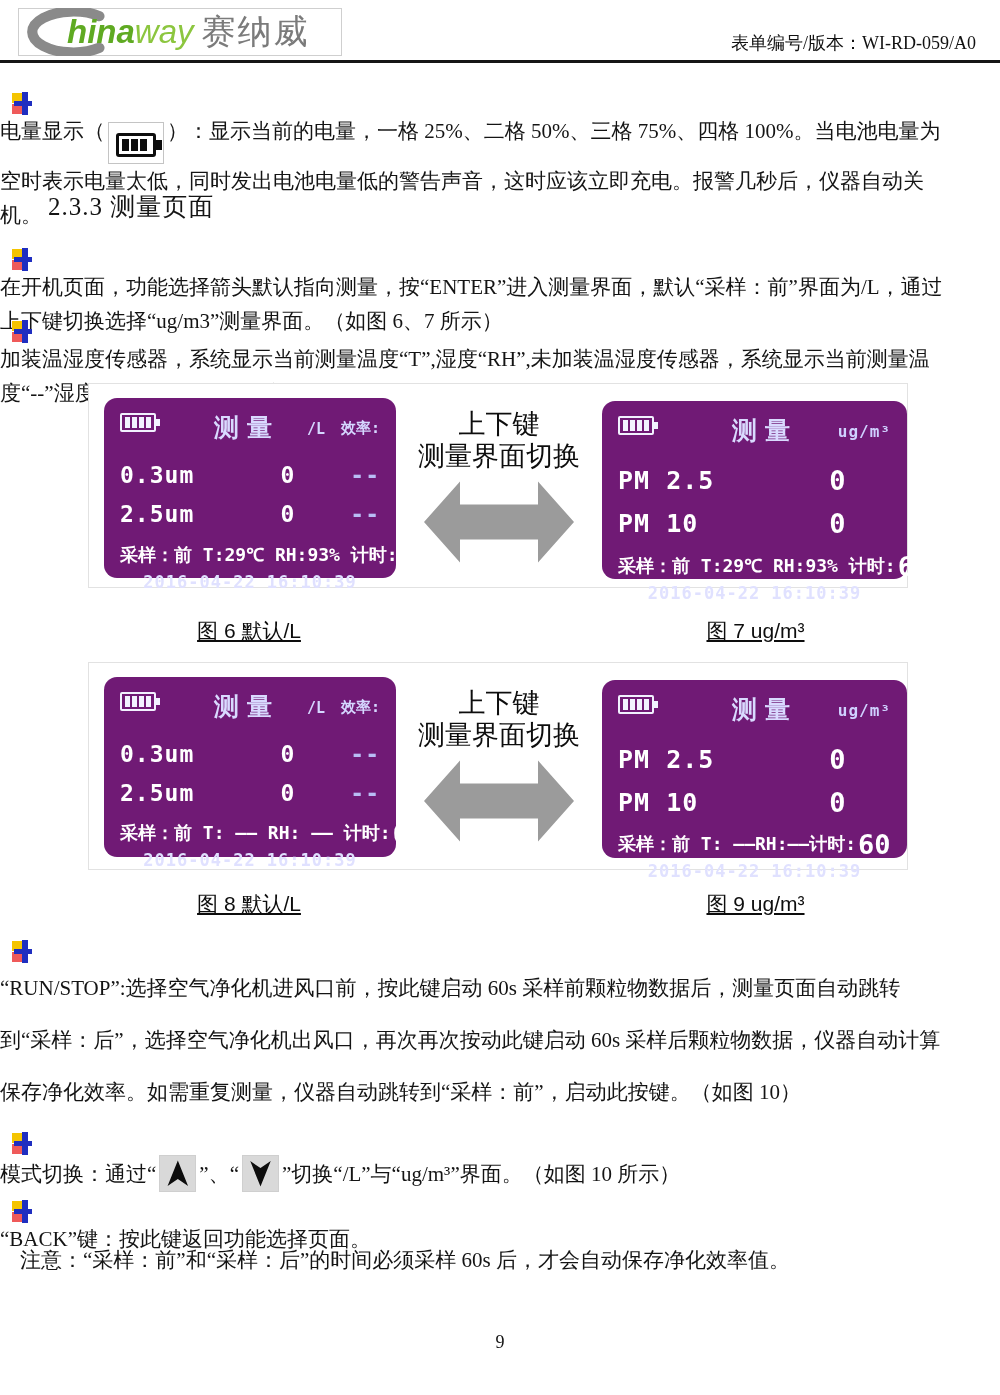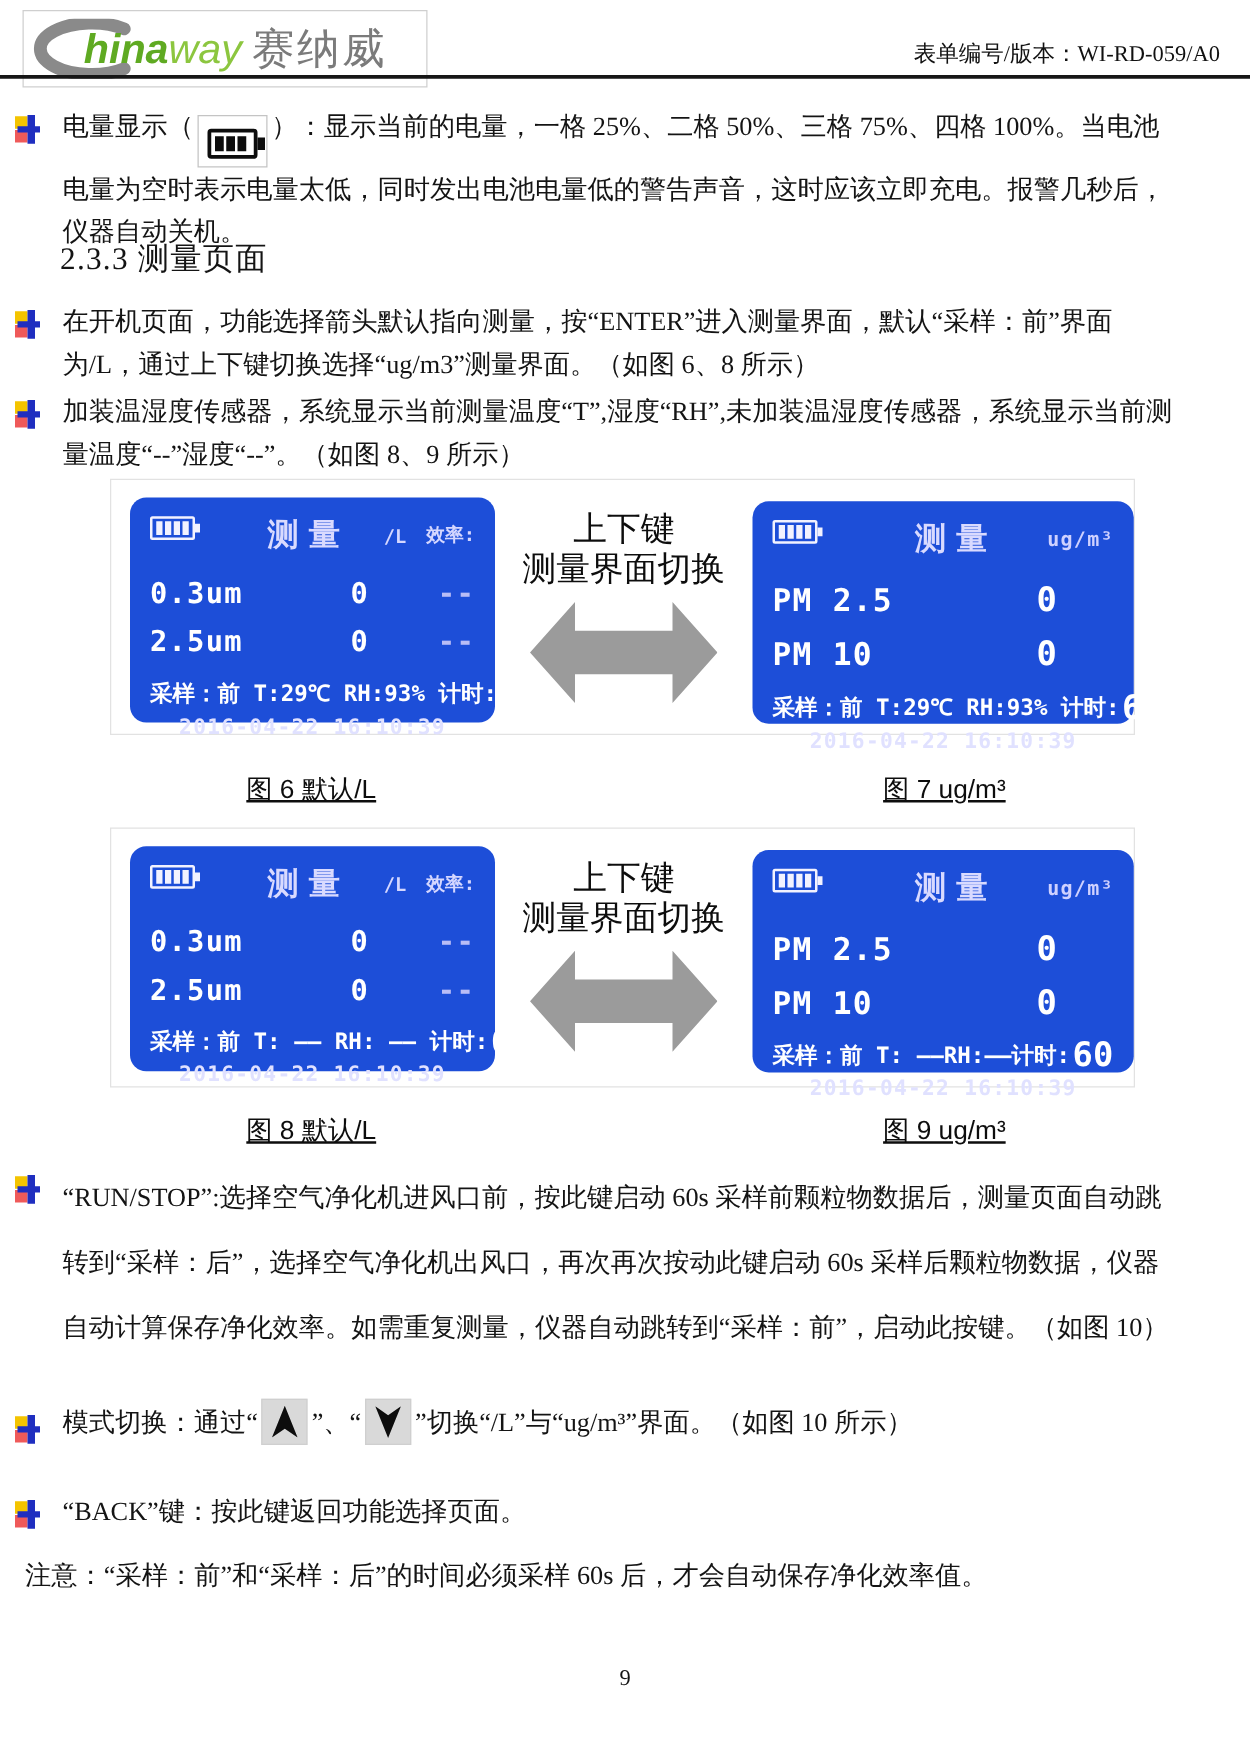--- a/index.html
+++ b/index.html
@@ -2,53 +2,53 @@
 <html><head>
 <meta charset="utf-8">
 <style>
   * { margin:0; padding:0; box-sizing:border-box; }
   body { background:#ffffff; }
   .page {
     position:relative; width:1000px; height:1395px; background:#fff;
     font-family:"Liberation Serif","DejaVu Serif",serif; color:#141414; overflow:hidden;
   }
   
-  .logo-box { position:absolute; left:18px; top:8px; width:324px; height:62px;
+  .logo-box { position:absolute; left:18px; top:8px; width:324px; height:48px;
     border:1px solid #cfcfcf; display:flex; align-items:center; padding-left:2px; background:#fff; }
   .logo-swoosh { width:84px; height:48px; flex:0 0 auto; margin-right:-38px; }
   .logo-hina { font-family:"Liberation Sans",sans-serif; font-style:italic; font-weight:bold;
     font-size:33px; color:#5faa22; letter-spacing:0px; }
   .logo-way { font-family:"Liberation Sans",sans-serif; font-style:italic; font-weight:400;
     font-size:33px; color:#8cc63f; }
   .logo-cn { font-family:"Liberation Sans",sans-serif; font-weight:normal; font-size:34px;
     color:#7b7b7b; margin-left:8px; letter-spacing:2px; }
   .doc-ref { position:absolute; top:31px; right:24px; font-size:18px; color:#111; }
   .header-rule { position:absolute; top:60px; left:0; width:1000px; height:3px; background:#161616; }
   
-  .block { position:absolute; left:0; width:1000px; }
+  .block { position:absolute; left:0; width:1000px;flex-direction:column; }
   .bullet { display:flex; align-items:flex-start; }
   .bullet-mark { flex:0 0 22px; height:24px; margin:8px 16px 0 12px; position:relative; }
   .bullet-mark .bq1 { position:absolute; left:0; top:1px;  width:10px; height:10px; background:#f4c400; }
   .bullet-mark .bq2 { position:absolute; left:0; top:12px; width:10px; height:10px; background:#ef5a5a; }
   .bullet-mark .bv  { position:absolute; left:10px; top:0;  width:6px;  height:23px; background:#1f2ec0; }
   .bullet-mark .bh  { position:absolute; left:2px; top:9px; width:18px; height:5px;  background:#1f2ec0; }
   .btext { flex:1; font-size:21px; line-height:34px; padding-right:52px; }
   .heading { position:absolute; left:48px; font-size:25px; letter-spacing:1px; }
   
   .bat-box { display:inline-block; border:1px solid #c4c4c4; padding:3px 7px; margin:0 3px;
     vertical-align:-12px; background:#fff; }
   .bat { display:inline-block; width:40px; height:24px; border:3px solid #0d0d0d; border-radius:3px;
     position:relative; vertical-align:middle; }
   .bat .bar { position:absolute; top:3px; width:7px; height:12px; background:#0d0d0d; }
   .bat .b1{left:3px;} .bat .b2{left:12px;} .bat .b3{left:21px;}
   .bat .nub { position:absolute; right:-9px; top:4px; width:6px; height:10px; background:#0d0d0d; }
   
   .fig { position:absolute; left:88px; width:820px; border:1px solid #e2e2e2; background:#fff;
     display:flex; }
-  .lcd { background:#1d4ed8; border-radius:13px; color:#fff;
+  .lcd { background:#701a75; border-radius:13px; color:#fff;
     font-family:"DejaVu Sans Mono","Liberation Mono",monospace; font-weight:bold; padding:13px 16px 8px 16px; }
   .lcd-left  { margin:14px 0 0 15px; width:292px; height:180px; }
   .lcd-right { margin:17px 0 0 0;  width:305px; height:178px; }
   .lcd-head { display:flex; align-items:flex-start; }
   .lcd-bat { width:36px; height:19px; border:2px solid #f2f2ff; border-radius:2px; display:flex;
     gap:2px; padding:2px 3px; position:relative; margin-top:2px; flex:0 0 auto; }
   .lcd-bat span { flex:1; background:#f2f2ff; }
   .lcd-bat:after { content:""; position:absolute; right:-6px; top:4px; width:4px; height:7px; background:#f2f2ff; }
   .lcd-title { font-family:"Liberation Sans","DejaVu Sans",sans-serif; font-weight:bold;
     font-size:25px; letter-spacing:8px; color:#d9daff; margin-left:58px; }
@@ -115,21 +115,21 @@
 
   <div class="heading" style="top:190px;">2.3.3 测量页面</div>
 
   <div class="block bullet" style="top:240px;">
     <span class="bullet-mark">
         <span class="bq1"></span>
         <span class="bq2"></span>
         <span class="bv"></span>
         <span class="bh"></span>
       </span>
-    <div class="btext">在开机页面，功能选择箭头默认指向测量，按“ENTER”进入测量界面，默认“采样：前”界面为/L，通过上下键切换选择“ug/m3”测量界面。（如图 6、8 所示）</div>
+    <div class="btext">在开机页面，功能选择箭头默认指向测量，按“ENTER”进入测量界面，默认“采样：前”界面为/L，通过上下键切换选择“ug/m3”测量界面。（如图 6、7 所示）</div>
   </div>
 
   <div class="block bullet" style="top:312px;">
     <span class="bullet-mark">
         <span class="bq1"></span>
         <span class="bq2"></span>
         <span class="bv"></span>
         <span class="bh"></span>
       </span>
     <div class="btext">加装温湿度传感器，系统显示当前测量温度“T”,湿度“RH”,未加装温湿度传感器，系统显示当前测量温度“--”湿度“--”。（如图 8、9 所示）</div>

